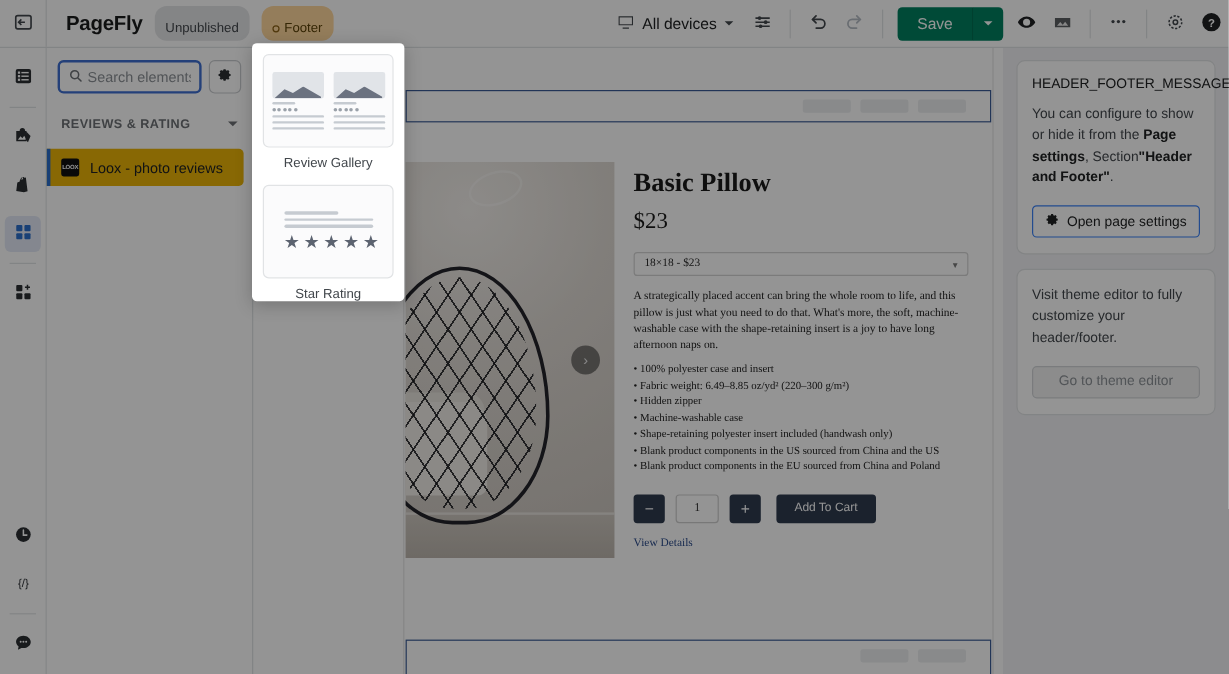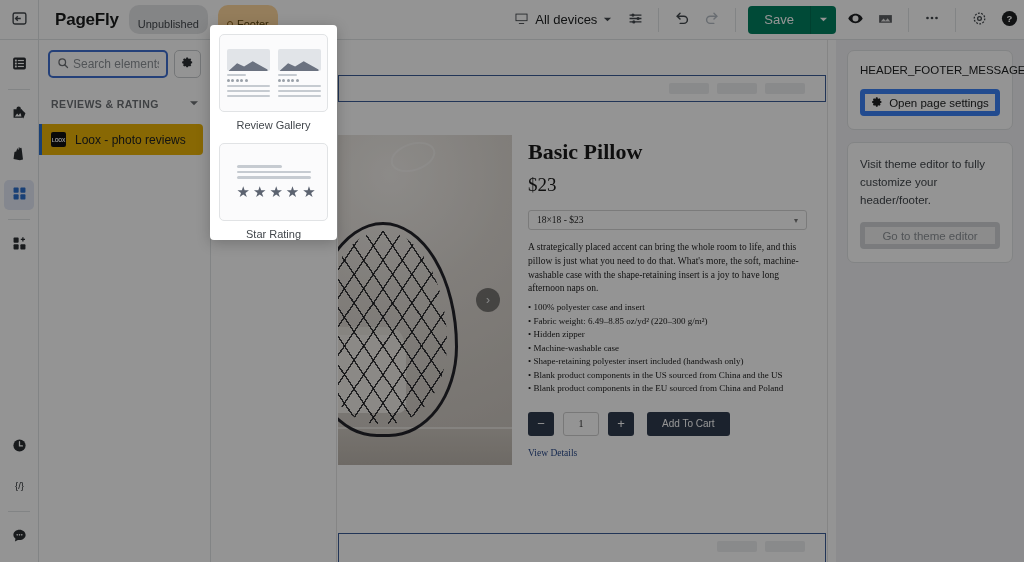--- a/index.html
+++ b/index.html
@@ -115,21 +115,21 @@
   }
   .loox-logo {
     width:15px; height:15px; background:#111; border-radius:2px; flex:none;
     display:flex; align-items:center; justify-content:center;
   }
   .loox-logo span { color:#fff; font-size:5px; font-weight:bold; letter-spacing:-0.2px; }
   .elem-label { font-size:12px; color:#202223; }
 
   
   .flyout {
-    position:absolute; top:25px; left:210px; width:127px; height:215px;
+    position:absolute; top:36px; left:210px; width:127px; height:215px;
     background:#fff; border-radius:4px; box-shadow:0 3px 14px rgba(0,0,0,0.22);
     padding:9px; z-index:120;
   }
   .card {
     border:1px solid #e1e3e5; border-radius:5px; background:#fbfbfc;
     height:78px; display:flex; align-items:center; justify-content:center; cursor:pointer;
   }
   .card-label {
     text-align:center; font-size:11px; color:#42474c; margin:7px 0 12px;
   }
@@ -251,21 +251,21 @@
     background:#f1f2f4; padding:10px 11px; z-index:4;
   }
   .rp-card {
     background:#fff; border:1px solid #e1e3e5; border-radius:7px; padding:13px 12px;
     margin-bottom:12px;
   }
   .rp-title { font-size:11.5px; color:#202223; margin-bottom:11px; }
   .rp-text { font-size:11.5px; line-height:1.55; color:#42474c; }
   .rp-text b { color:#202223; }
   .rp-btn {
-    width:100%; margin-top:13px; height:27px; border:5px solid #3b82f6; border-radius:4px;
+    width:100%; margin-top:13px; height:27px; border:1px solid #3b82f6; border-radius:4px;
     background:#fff; font-size:11.5px; color:#202223; cursor:pointer; font-family:inherit;
     display:flex; align-items:center; justify-content:center; gap:6px;
   }
   .rp-btn.disabled { color:#8c9196; background:#f1f1f1; border-color:#d2d5d8; cursor:default; }
 </style>
 </head>
 <body>
 
 <div class="topbar">
   <div class="tb-exit">
@@ -574,20 +574,21 @@
         <div class="ph-blk"></div>
       </div>
     </div>
 
   </div>
 </div>
 
 <div class="rightpanel">
   <div class="rp-card">
     <div class="rp-title">HEADER_FOOTER_MESSAGE_0</div>
+    <div class="rp-text"><span>You can configure to show or hide it from the </span><b>Page settings</b><span>, Section</span><b>"Header and Footer"</b><span>.</span></div>
     <button class="rp-btn">
       <span>
         <svg width="12" height="12" viewBox="0 0 20 20" fill="#202223">
           <path d="M10 6.8a3.2 3.2 0 1 0 0 6.4 3.2 3.2 0 0 0 0-6.4zm0 4.8a1.6 1.6 0 1 1 0-3.2 1.6 1.6 0 0 1 0 3.2z"></path>
           <path d="M17.4 11.3V8.7l-1.8-.4c-.1-.5-.3-.9-.6-1.3l1-1.5-1.9-1.9-1.5 1c-.4-.2-.8-.4-1.3-.6L10.9 2.2H8.3L7.9 4c-.5.1-.9.3-1.3.6l-1.5-1-1.9 1.9 1 1.5c-.3.4-.5.8-.6 1.3l-1.8.4v2.6l1.8.4c.1.5.3.9.6 1.3l-1 1.5 1.9 1.9 1.5-1c.4.3.8.5 1.3.6l.4 1.8h2.6l.4-1.8c.5-.1.9-.3 1.3-.6l1.5 1 1.9-1.9-1-1.5c.3-.4.5-.8.6-1.3z"></path>
         </svg>
       </span>
       <span>Open page settings</span>
     </button>
   </div>

